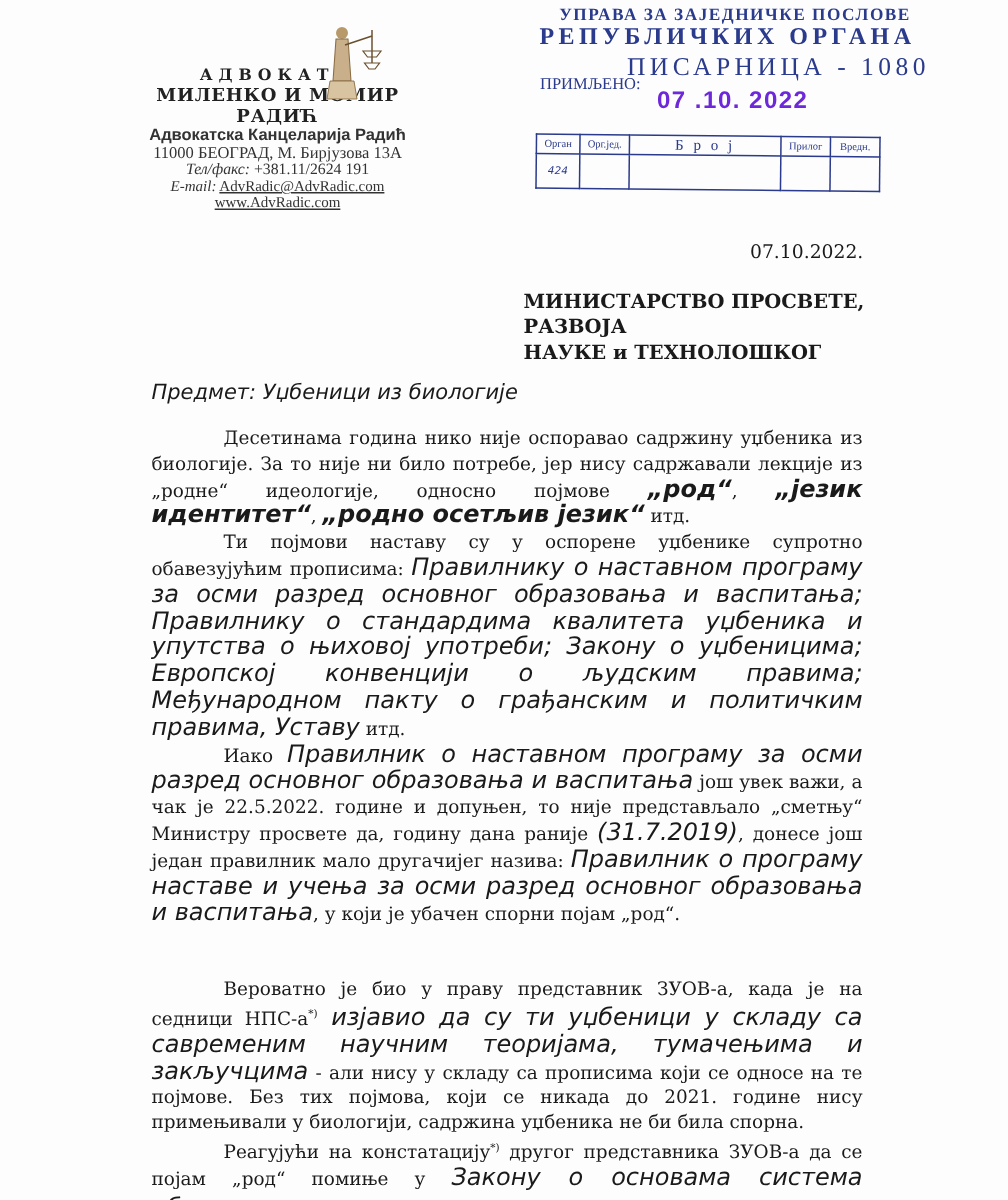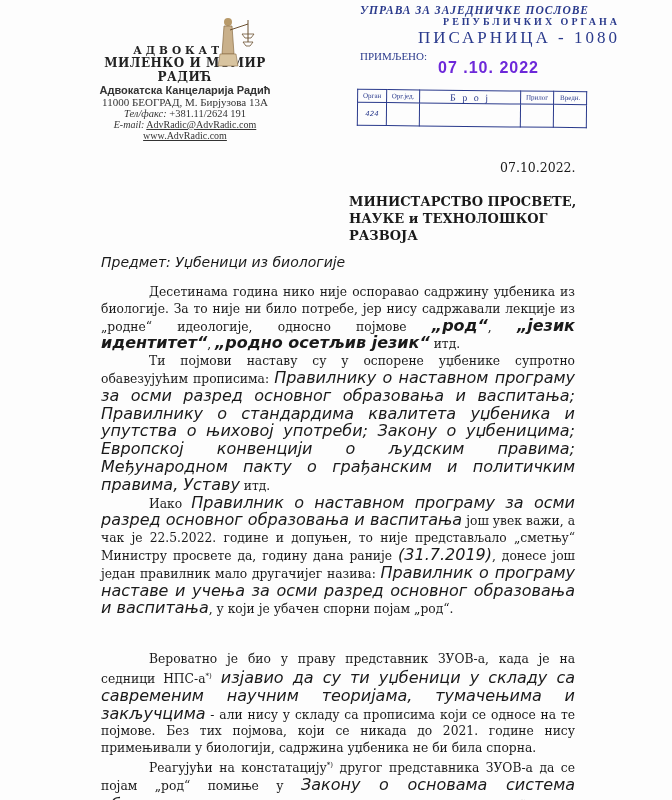--- a/index.html
+++ b/index.html
@@ -9,22 +9,22 @@
   .justice { position:absolute; left:115px; top:-4px; width:50px; height:60px; }
   .lh-title { font-family:"DejaVu Serif", serif; font-weight:bold; font-size:10.5px; letter-spacing:4px; margin-top:26px; color:#222; }
   .lh-names { font-family:"DejaVu Serif", serif; font-weight:bold; font-size:12px; letter-spacing:0.5px; color:#222; margin-top:0; }
   .lh-office { font-family:"Liberation Sans", sans-serif; font-weight:bold; font-size:11px; color:#333; }
   .lh-addr { font-family:"Liberation Serif", serif; font-size:11px; color:#333; }
   .lh-tel { font-family:"Liberation Serif", serif; font-size:10.5px; color:#333; }
   .lh-tel i { font-style:italic; }
   .lh-email { font-family:"Liberation Serif", serif; font-size:10px; color:#333; }
   .lh-link { text-decoration:underline; color:#333; }
   .stamp { position:absolute; left:360px; top:4px; width:260px; color:#2a3a8c; font-family:"Liberation Serif", serif; }
-  .st-l1 { text-align:left; font-weight:bold; font-size:11.5px; letter-spacing:1px;font-style:italic; }
-  .st-l2 { text-align:right; font-weight:bold; font-size:10px; letter-spacing:3px; margin-left:-10px; }
+  .st-l1 { text-align:center; font-weight:bold; font-size:11.5px; letter-spacing:1px; }
+  .st-l2 { text-align:center; font-weight:bold; font-size:16px; letter-spacing:3px; margin-left:-10px; }
   .st-l3 { text-align:right; font-size:17px; letter-spacing:3px; margin-top:1px; margin-left:-20px; }
   .st-recv { position:absolute; top:46px; left:0; font-size:11px; }
   .st-date { position:absolute; top:55px; left:78px; color:#6d28d9; font-family:"Liberation Sans", sans-serif; font-weight:bold; font-size:16px; letter-spacing:1px; }
   .st-table { position:absolute; top:86px; left:-3px; border-collapse:collapse; transform:rotate(0.6deg); }
   .st-table td { border:1px solid #2a3a8c; font-size:7px; height:12px; padding:0 2px; text-align:center; color:#2a3a8c; }
   .st-table tr.r2 td { height:22px; }
   .hand { font-family:"DejaVu Sans", sans-serif; font-size:15px; font-style:italic; color:#2a3a8c; }
   .date-line { position:absolute; left:500px; top:160px; font-family:"DejaVu Serif", serif; font-size:12.5px; }
   .recipient { position:absolute; left:349px; top:193px; font-family:"DejaVu Serif", serif; font-weight:bold; font-size:13px; line-height:17px; }
   .subject { position:absolute; left:101px; top:254px; font-family:"DejaVu Sans", sans-serif; font-style:italic; font-size:14px; }
@@ -82,22 +82,22 @@
         <td></td>
       </tr>
     </tbody>
       </table>
   </div>
 
   <div class="date-line">07.10.2022.</div>
 
   <div class="recipient">
     <div>МИНИСТАРСТВО ПРОСВЕТЕ,</div>
+    <div>РАЗВОЈА</div>
     <div>НАУКЕ и ТЕХНОЛОШКОГ</div>
-    <div>РАЗВОЈА</div>
   </div>
 
   <div class="subject">Предмет: Уџбеници из биологије</div>
 
   <div class="body">
     <p><span>Десетинама година нико није оспоравао садржину уџбеника из биологије. За то није ни било потребе, јер нису садржавали лекције из „родне“ идеологије, односно појмове </span><b><i>„род“</i></b><span>, </span><b><i>„језик идентитет“</i></b><span>, </span><b><i>„родно осетљив језик“</i></b><span> итд.</span></p>
 
     <p><span>Ти појмови наставу су у оспорене уџбенике супротно обавезујућим прописима: </span><i>Правилнику о наставном програму за осми разред основног образовања и васпитања; Правилнику о стандардима квалитета уџбеника и упутства о њиховој употреби; Закону о уџбеницима; Европској конвенцији о људским правима; Међународном пакту о грађанским и политичким правима, Уставу</i><span> итд.</span></p>
 
     <p><span>Иако </span><i>Правилник о наставном програму за осми разред основног образовања и васпитања</i><span> још увек важи, а чак је 22.5.2022. године и допуњен, то није представљало „сметњу“ Министру просвете да, годину дана раније </span><i>(31.7.2019)</i><span>, донесе још један правилник мало другачијег назива: </span><i>Правилник о програму наставе и учења за осми разред основног образовања и васпитања</i><span>, у који је убачен спорни појам „род“.</span></p>

